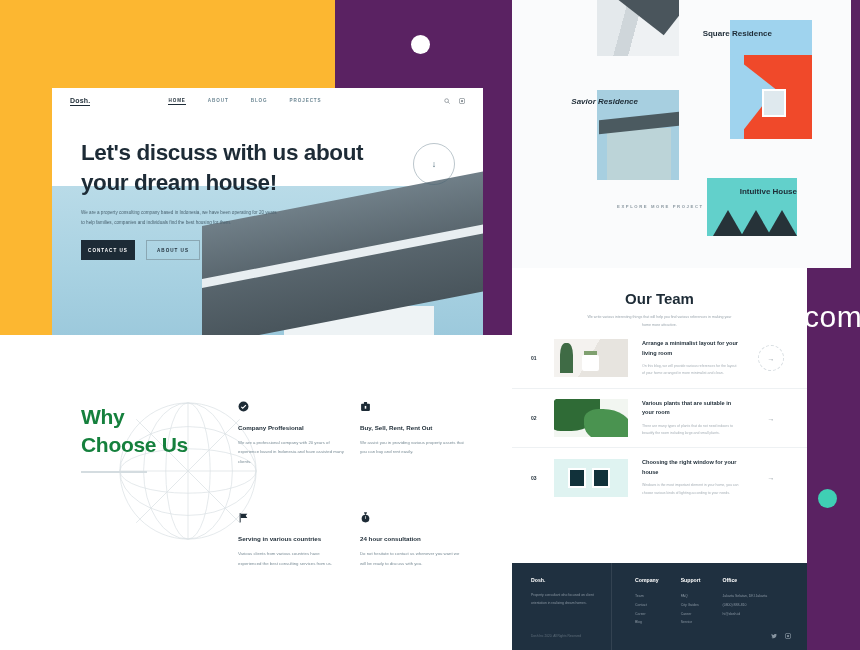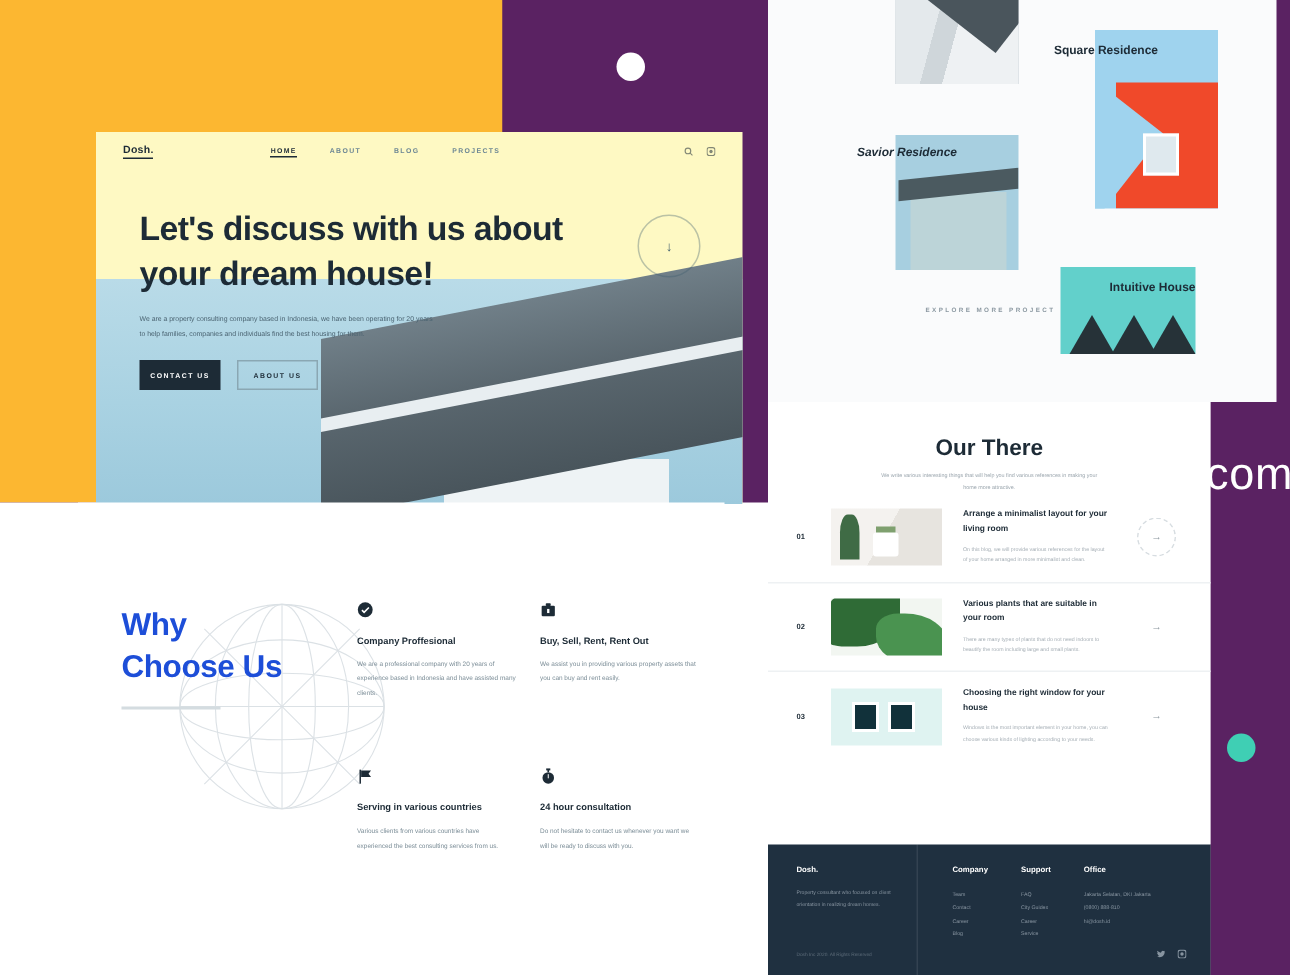--- a/index.html
+++ b/index.html
@@ -15,21 +15,21 @@
   .bg-purple-tr{position:absolute;left:335px;top:0;width:177px;height:335px;background:#5a2262;}
   .bg-white-left{position:absolute;left:0;top:335px;width:512px;height:315px;background:#ffffff;}
   .bg-purple-strip{position:absolute;left:807px;top:0;width:53px;height:650px;background:#5a2262;}
   .bg-white-right{position:absolute;left:512px;top:0;width:295px;height:650px;background:#fafbfc;}
 
   .dot-white{position:absolute;left:411px;top:35px;width:19px;height:19px;border-radius:50%;background:#ffffff;}
   .dot-teal{position:absolute;left:818px;top:489px;width:19px;height:19px;border-radius:50%;background:#3fcfb4;}
   .com-text{position:absolute;left:804px;top:300px;font-size:30px;font-weight:400;color:#ffffff;letter-spacing:.5px;}
 
   
-  .hero{position:absolute;left:64px;top:88px;width:431px;height:248px;background:#fef9c3;overflow:hidden;}
+  .hero{position:absolute;left:52px;top:88px;width:431px;height:248px;background:#ffffff;overflow:hidden;}
   .hero-photo{
     position:absolute;left:0;bottom:0;width:431px;height:150px;
     background:
       linear-gradient(178deg, rgba(168,206,222,0) 0%, rgba(168,206,222,0) 36%, rgba(120,160,178,0) 36%),
       linear-gradient(to bottom,#b9dbe8 0%,#a9d2e2 55%,#9cc9dc 100%);
   }
   .roof{position:absolute;background:#5c6a72;}
   .roof-main{
     left:150px;bottom:-10px;width:330px;height:120px;
     background:linear-gradient(to bottom,#707f88 0%,#5a676f 45%,#49555c 100%);
@@ -62,21 +62,21 @@
   .btn-out{width:54px;border:1px solid #8aa7b3;color:#1d2b36;}
   .scroll-circle{
     position:absolute;right:28px;top:55px;width:42px;height:42px;border-radius:50%;
     border:1px solid rgba(60,92,108,.35);display:flex;align-items:center;justify-content:center;
     font-size:9px;color:#3c5c6c;z-index:4;
   }
 
   
   .why{position:absolute;left:52px;top:335px;width:431px;height:305px;background:#ffffff;}
   .why-left{position:absolute;left:29px;top:68px;width:110px;}
-  .why-title{font-size:21px;line-height:1.33;font-weight:700;color:#1d4ed8;letter-spacing:-.3px;}
+  .why-title{font-size:21px;line-height:1.33;font-weight:700;color:#15803d;letter-spacing:-.3px;}
   .why-rule{margin-top:12px;width:66px;height:2px;background:#d4dce0;}
   .globe{position:absolute;left:62px;top:62px;width:148px;height:148px;opacity:.5;z-index:0;}
   .feat-grid{position:absolute;left:186px;top:66px;width:228px;display:grid;grid-template-columns:1fr 1fr;gap:46px 16px;}
   .feat-ic{width:11px;height:11px;color:#1d2b36;}
   .feat-ic svg{display:block;width:11px;height:11px;}
   .feat-h{margin-top:12px;font-size:6.2px;font-weight:700;color:#1d2b36;}
   .feat-p{margin-top:7px;font-size:4.3px;line-height:2.2;color:#7a8c96;}
 
   
   .projects{position:absolute;left:512px;top:0;width:295px;height:268px;background:#fafbfc;overflow:hidden;margin-left:44px;}
@@ -278,21 +278,21 @@
         <i style="left:60px"></i>
     </div>
   </div>
   <div class="plabel pl-square">Square Residence</div>
   <div class="plabel pl-savior">Savior Residence</div>
   <div class="plabel pl-intuitive">Intuitive House</div>
   <div class="explore">EXPLORE MORE PROJECT</div>
 </div>
 
 <div class="blog">
-  <div class="blog-h">Our There</div>
+  <div class="blog-h">Our Team</div>
   <div class="blog-sub">We write various interesting things that will help you find various references in making your home more attractive.</div>
 
   <div class="post">
     <div class="post-num">01</div>
     <div class="post-thumb th1"></div>
     <div class="post-body">
       <div class="post-title">Arrange a minimalist layout for your living room</div>
       <div class="post-ex">On this blog, we will provide various references for the layout of your home arranged in more minimalist and clean.</div>
     </div>
     <div class="post-arrow">

